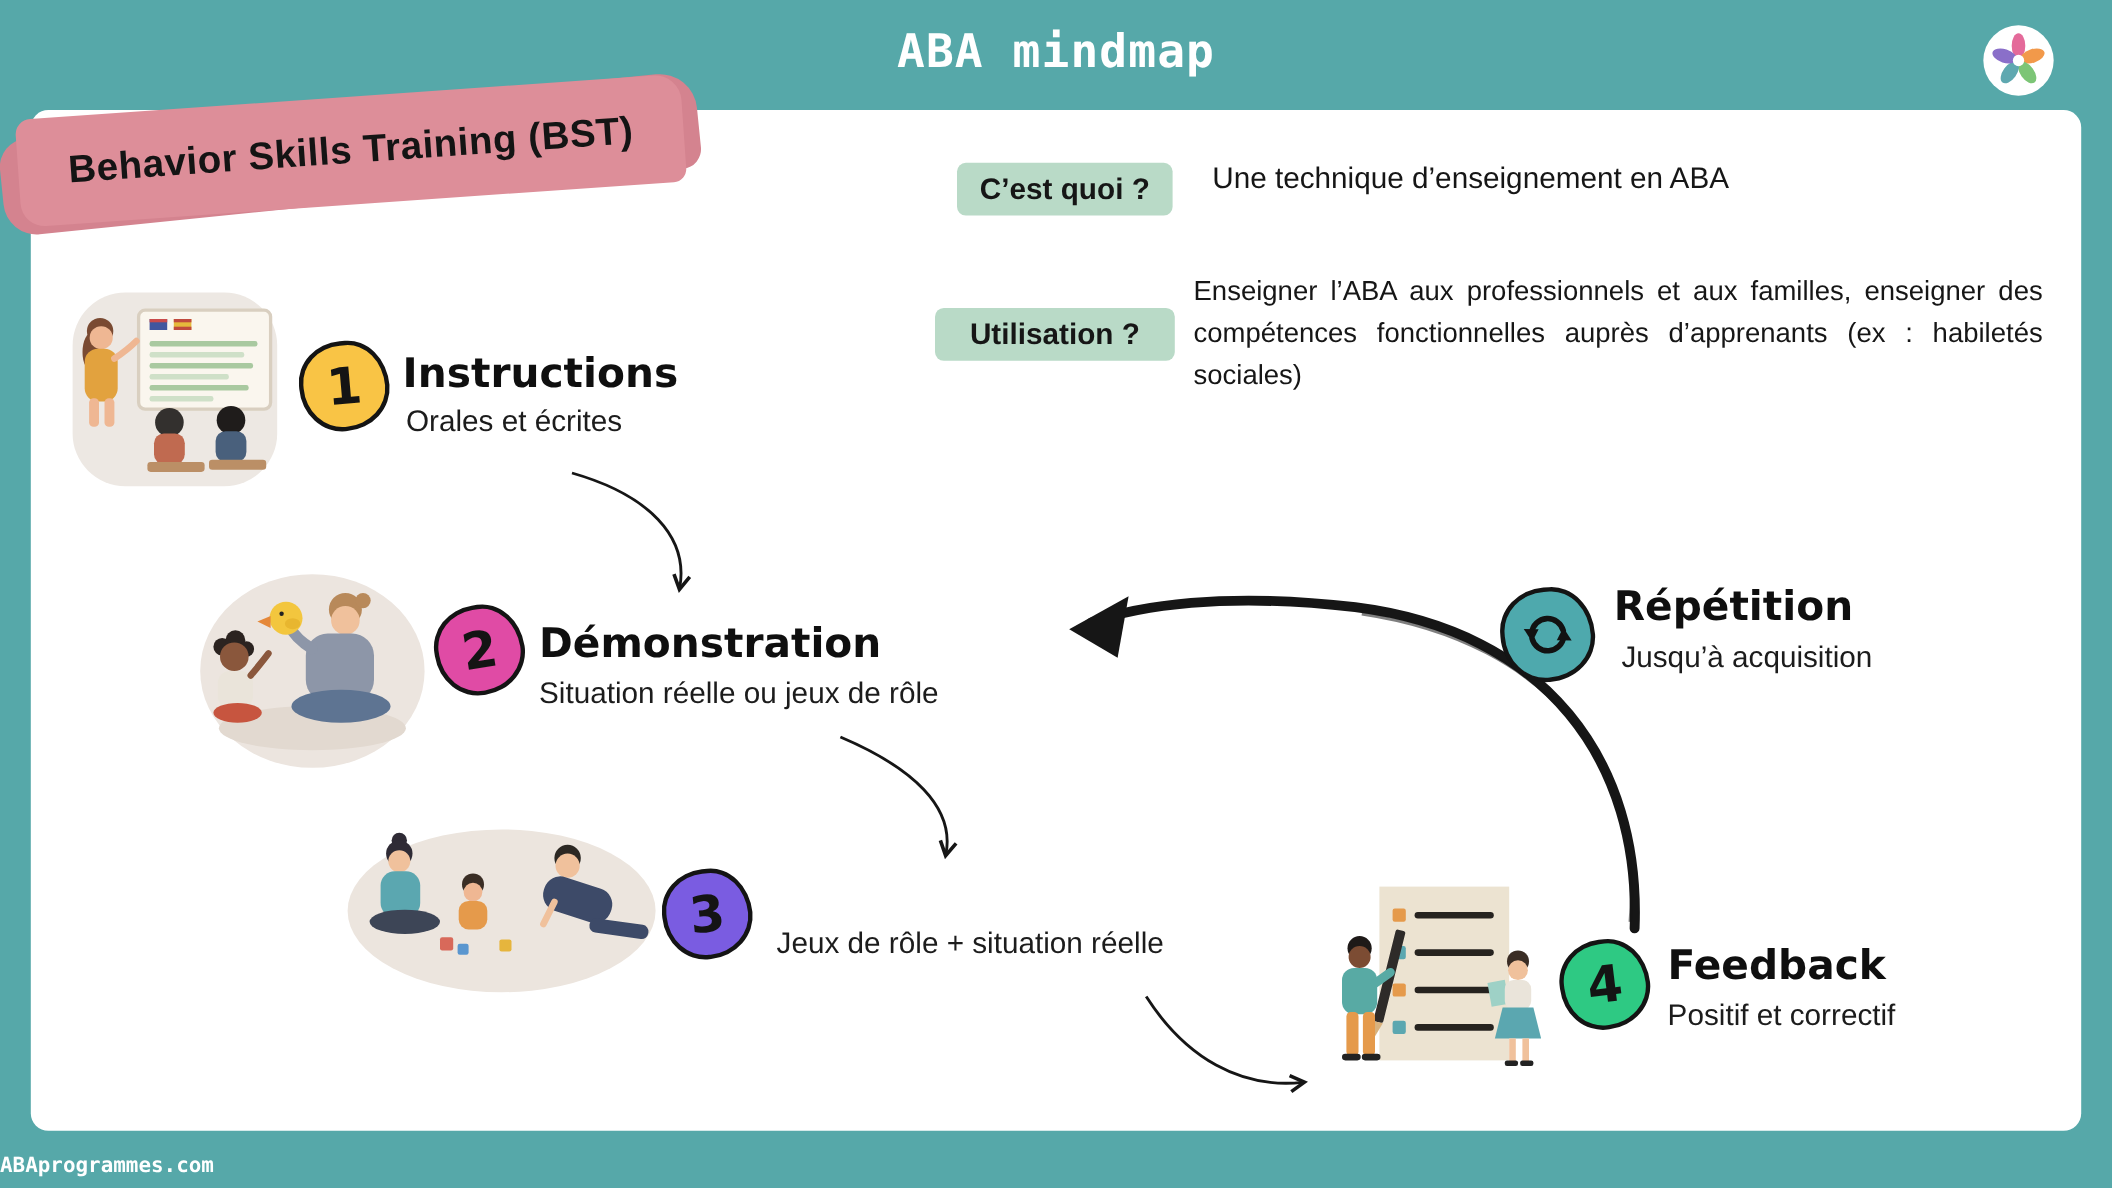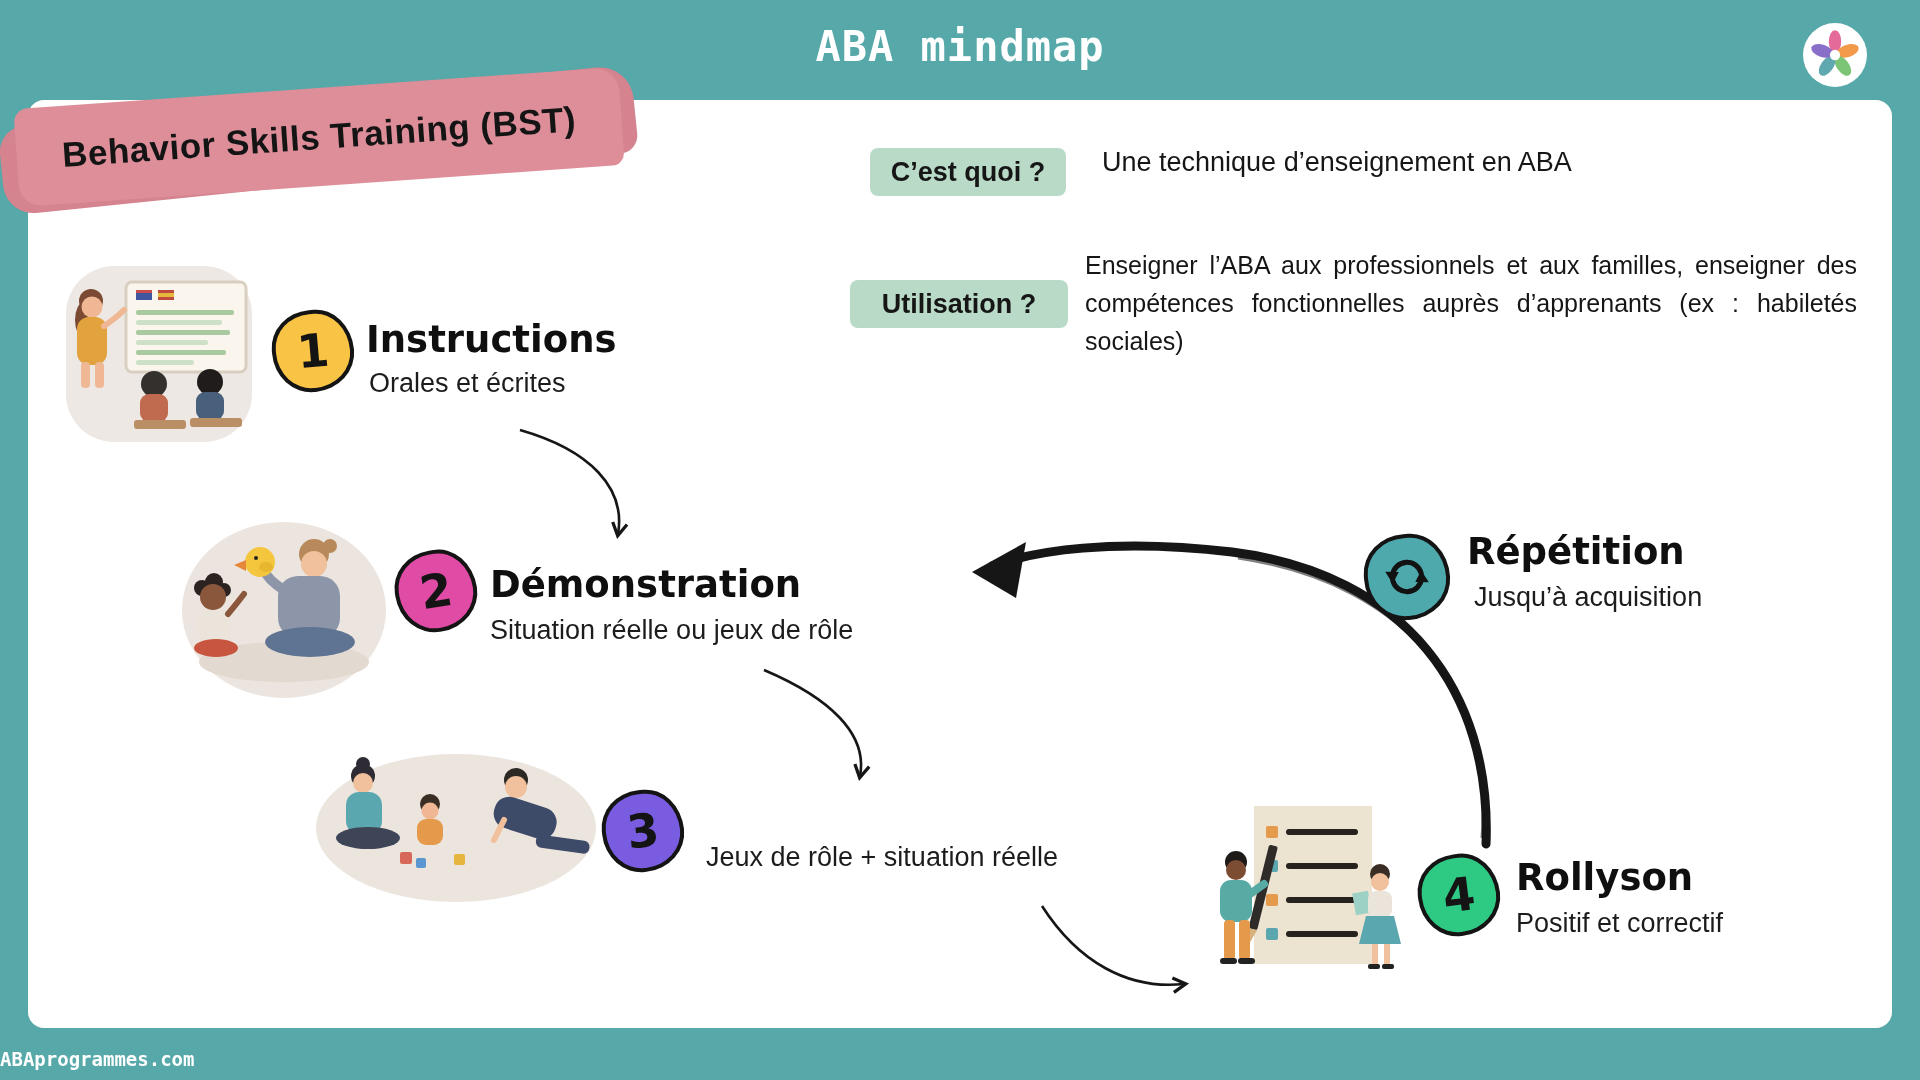--- a/index.html
+++ b/index.html
@@ -225,21 +225,21 @@
       <path d="M154 118 h28 l7 28 h-42 z" fill="#5ba7b0"></path>
       <rect x="160" y="146" width="6" height="22" fill="#f0c19c"></rect>
       <rect x="172" y="146" width="6" height="22" fill="#f0c19c"></rect>
       <rect x="156" y="166" width="12" height="5" rx="2" fill="#222222"></rect>
       <rect x="170" y="166" width="12" height="5" rx="2" fill="#222222"></rect>
     </g>
   </svg>
   <div class="badge" style="left: 1418px; top: 854px; transform: rotate(-7deg); background: rgb(46, 201, 131);">
     <span class="badge-num">4</span>
   </div>
-  <div class="step-title" style="left:1516px;top:856px;">Rollyson</div>
+  <div class="step-title" style="left:1516px;top:856px;">Feedback</div>
   <div class="step-sub" style="left:1516px;top:908px;">Positif et correctif</div>
 
   <div class="badge" style="left: 1364px; top: 534px; width: 86px; height: 86px; transform: rotate(-4deg); background: rgb(78, 169, 173);">
     <svg class="cycle" viewBox="0 0 48 48">
       <path d="M36.8,21.7 A13,13 0 0 0 11.2,21.7" fill="none" stroke="#121212" stroke-width="4.5" stroke-linecap="round"></path>
       <path d="M11,29 L5,18 L17,19 Z" fill="#121212"></path>
       <path d="M11.2,26.3 A13,13 0 0 0 36.8,26.3" fill="none" stroke="#121212" stroke-width="4.5" stroke-linecap="round"></path>
       <path d="M37,19 L43,30 L31,29 Z" fill="#121212"></path>
     </svg>
   </div>

